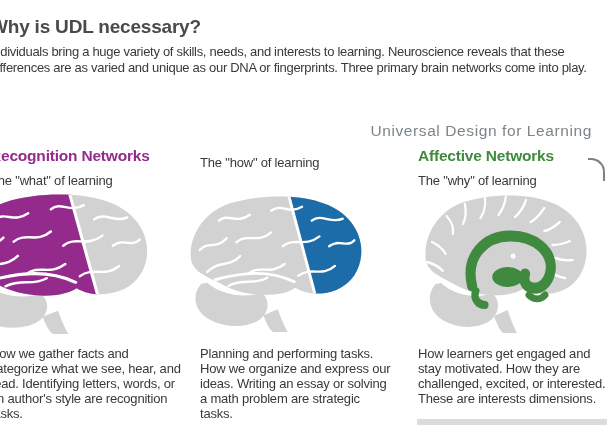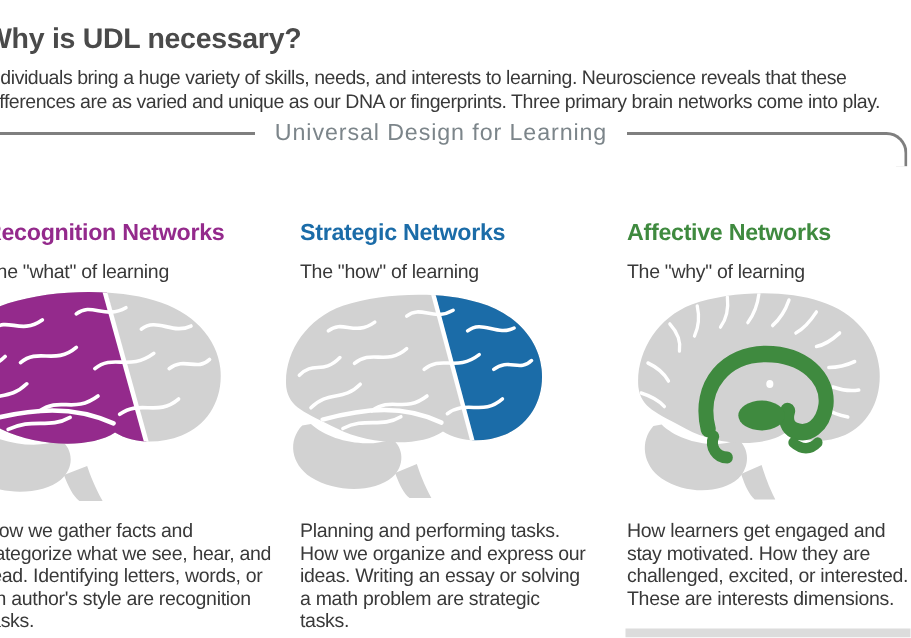--- a/index.html
+++ b/index.html
@@ -8,21 +8,21 @@
     font-family:"Liberation Sans","DejaVu Sans",sans-serif;color:#3a3a3a;
   }
   .page-title{
     position:absolute;left:-10px;top:3px;font-size:19px;font-weight:bold;
     color:#4a4a4a;letter-spacing:-0.2px;white-space:pre;
   }
   .intro{
     position:absolute;left:-10px;top:31px;font-size:13px;line-height:15.5px;
     letter-spacing:-0.3px;white-space:pre;color:#393939;
   }
-  .banner{position:absolute;left:0;top:80px;width:605px;display:flex;align-items:flex-start;}
+  .banner{position:absolute;left:0;top:112px;width:605px;display:flex;align-items:flex-end;flex-direction:column;}
   .b-line{flex:1;border-top:2px solid #7f7f7f;margin-top:8px;}
   .b-label{padding:0 13px;font-size:15.5px;color:#7c858a;letter-spacing:0.6px;white-space:nowrap;}
   .b-corner{width:15px;height:21px;border-top:2px solid #7f7f7f;border-right:2px solid #7f7f7f;
     border-top-right-radius:14px;margin-top:8px;}
   .col{position:absolute;top:147px;width:220px;}
   .col-1{left:-10px;} .col-2{left:200px;} .col-3{left:418px;}
   .col-title{font-size:15.5px;font-weight:bold;letter-spacing:-0.2px;white-space:pre;}
   .c-rec{color:#942a8c;} .c-str{color:#1b6ca8;} .c-aff{color:#3f8a3f;}
   .col-sub{margin-top:8px;font-size:13px;letter-spacing:-0.2px;color:#393939;white-space:pre;}
   .col-desc{position:absolute;left:0;top:199px;font-size:13px;line-height:15px;
@@ -95,21 +95,20 @@
   <div class="col-title c-rec">Recognition Networks</div>
   <div class="col-sub">The "what" of learning</div>
   <div class="col-desc">How we gather facts and
 categorize what we see, hear, and
 read. Identifying letters, words, or
 an author's style are recognition
 tasks.</div>
 </div>
 
 <div class="col col-2">
-  <div class="col-title c-str">Strategic Networks</div>
   <div class="col-sub">The "how" of learning</div>
   <div class="col-desc">Planning and performing tasks.
 How we organize and express our
 ideas. Writing an essay or solving
 a math problem are strategic
 tasks.</div>
 </div>
 
 <div class="col col-3">
   <div class="col-title c-aff">Affective Networks</div>

